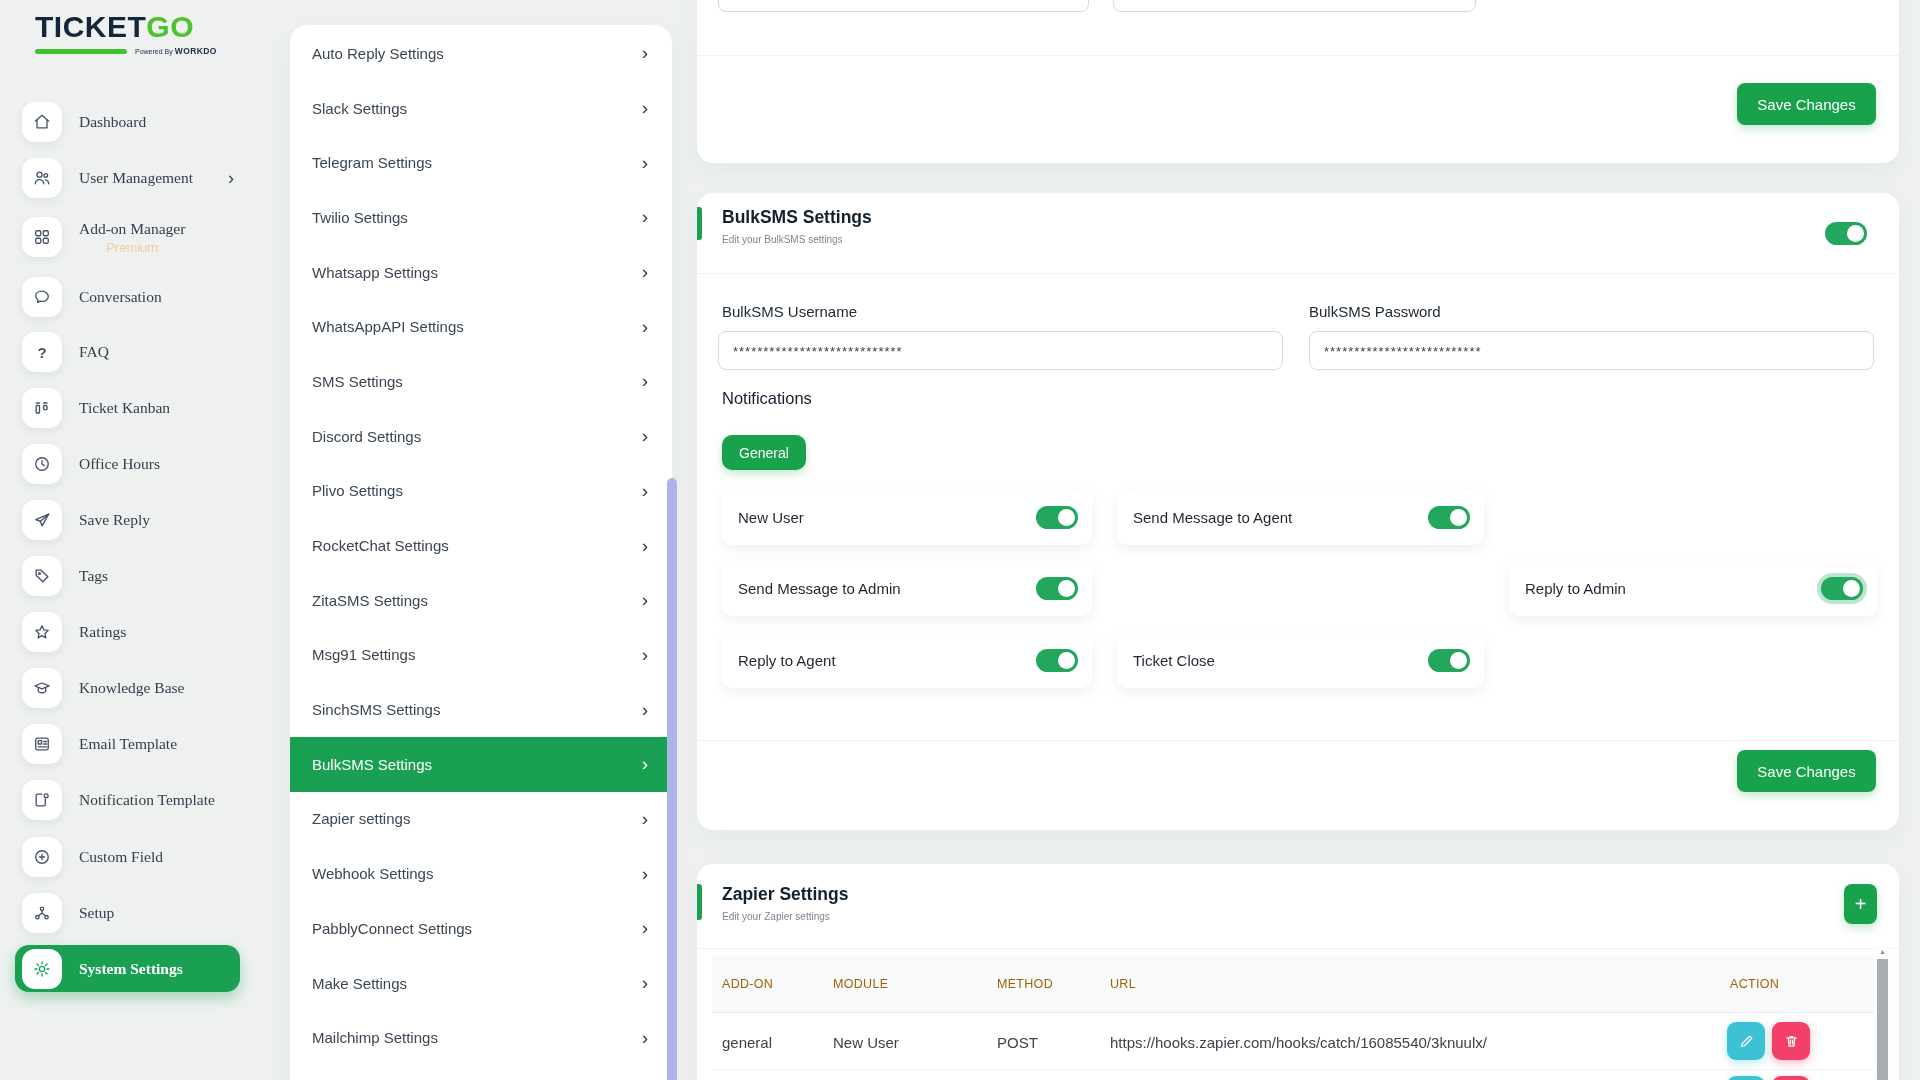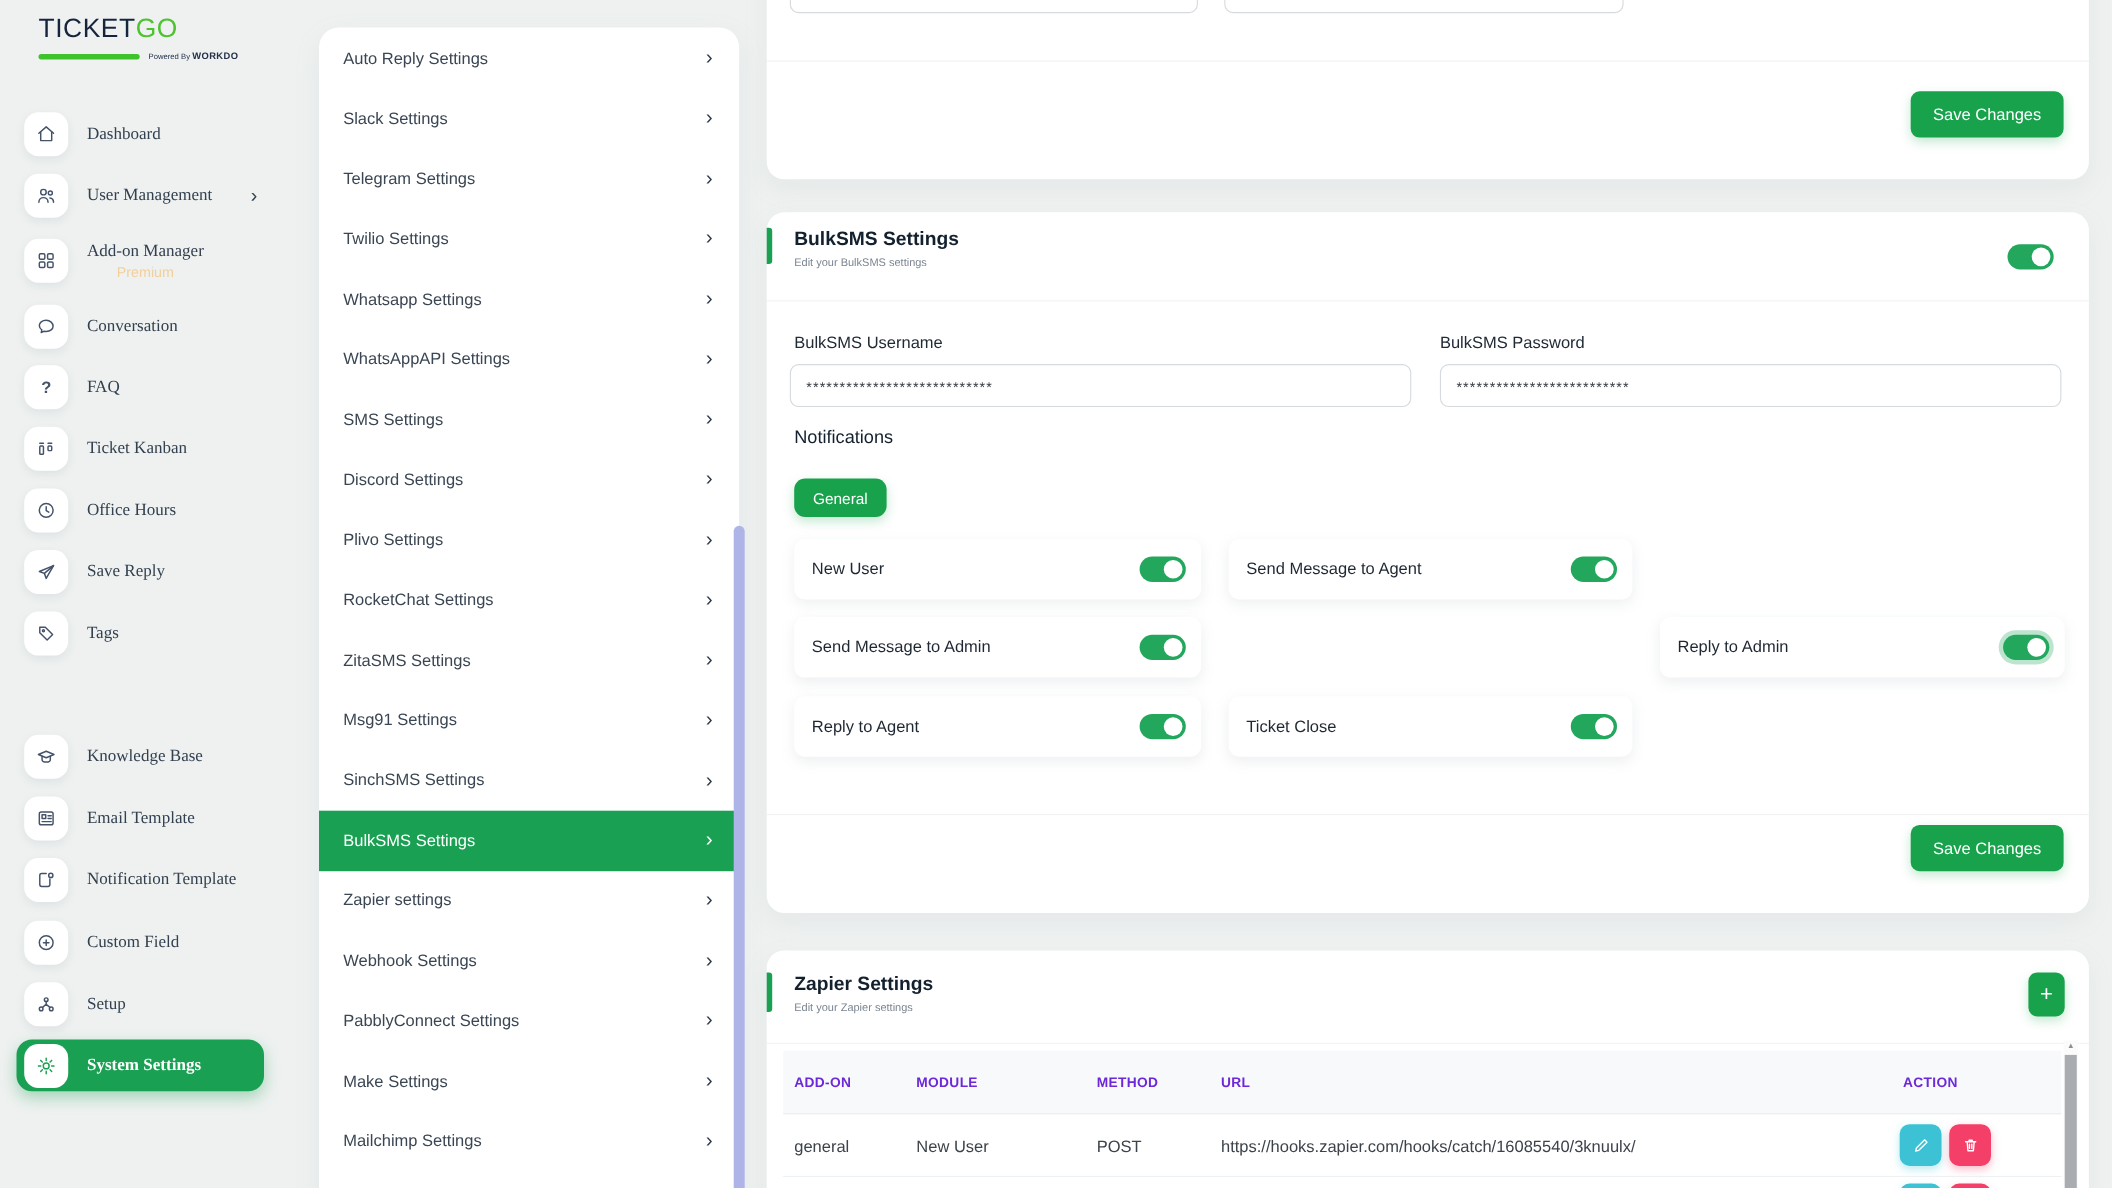--- a/index.html
+++ b/index.html
@@ -8,21 +8,21 @@
     font-family:"Liberation Sans", sans-serif;
     background:#eef1f0;
     color:#2e3a48;
     position:relative;
   }
   .abs { position:absolute; }
 
   
   #sidebar { position:absolute; left:0; top:0; width:290px; height:1080px; }
   .logo-wrap { position:absolute; left:35px; top:10px; width:185px; }
-  .logo-text { font-size:24px; font-weight:400; letter-spacing:.5px; color:#15253c; line-height:34px; }
+  .logo-text { font-size:30px; font-weight:700; letter-spacing:.5px; color:#15253c; line-height:34px; }
   .logo-text .go { color:#4cc32f; }
   .logo-sub { display:flex; align-items:center; margin-top:2px; }
   .logo-bar { height:5px; width:92px; background:#3fc32c; border-radius:3px; }
   .logo-powered { margin-left:8px; font-size:7px; color:#223049; white-space:nowrap; }
   .logo-powered b { font-size:8.5px; letter-spacing:.4px; }
 
   .side-item { position:absolute; left:15px; width:225px; height:40px; display:flex; align-items:center; cursor:pointer; }
   .icon-box { width:40px; height:40px; background:#ffffff; border-radius:13px; box-shadow:0 3px 8px rgba(150,160,170,.18);
               display:flex; align-items:center; justify-content:center; flex:0 0 40px; margin-left:7px; }
   .side-label { margin-left:17px; font-size:15.5px; color:#33404f;font-family:Liberation Serif, serif; }
@@ -58,21 +58,21 @@
   .text-input { position:absolute; height:39px; background:#ffffff; border:1px solid #d5dade; border-radius:8px;
                 font-family:"Liberation Sans",sans-serif; font-size:13px; letter-spacing:1px; color:#3a3f44; padding:12px 0 0 14px; }
   .toggle { position:relative; width:42px; height:23px; border-radius:12px; background:#22a75d; cursor:pointer; flex:0 0 42px; }
   .toggle::after { content:""; position:absolute; right:3px; top:3px; width:17px; height:17px; border-radius:50%; background:#ffffff; }
   .toggle.focused { box-shadow:0 0 0 4px rgba(34,167,93,.30); }
   .toggle-card { position:absolute; height:55px; background:#ffffff; border-radius:10px;
                  box-shadow:0 4px 12px rgba(150,160,170,.16); display:flex; align-items:center; padding:0 14px 0 16px; }
   .toggle-card .t-label { font-size:15px; color:#1f2733; margin-right:auto; }
 
   
-  .th { position:absolute; font-size:12.5px; font-weight:700; letter-spacing:.3px; color:#6d28d9; }
+  .th { position:absolute; font-size:12.5px; font-weight:400; letter-spacing:.3px; color:#a16207; }
   .td { position:absolute; font-size:15px; color:#3c434b; white-space:nowrap; }
   .action-btn { position:absolute; width:38px; height:38px; border-radius:9px; border:none; cursor:pointer;
                 display:flex; align-items:center; justify-content:center; }
   .action-btn svg { width:17px; height:17px; stroke:#ffffff; stroke-width:1.8; fill:none; stroke-linecap:round; stroke-linejoin:round; }
   .btn-edit { background:#3cc2d4; box-shadow:0 3px 8px rgba(60,194,212,.35); }
   .btn-del { background:#f43f68; box-shadow:0 3px 8px rgba(244,63,104,.35); }
   .tbl-scrollbar { position:absolute; left:1179px; top:946px; width:13px; height:134px; background:#fbfbfb; }
   .tbl-arrow { font-size:7px; color:#8b8f94; text-align:center; line-height:12px; }
   .tbl-thumb { position:absolute; left:1px; top:13px; width:11px; height:121px; background:#a9adb2; }
 </style>
@@ -177,20 +177,28 @@
   <div class="side-item" style="top:556px">
     <span class="icon-box">
       <svg class="icon-svg" viewBox="0 0 24 24">
           <path d="M5 5h6l8 8-6 6-8-8V5z"></path>
           <circle cx="9" cy="9" r="1.1"></circle>
         </svg>
     </span>
     <span class="side-label">Tags</span>
   </div>
 
+  <div class="side-item" style="top:612px">
+    <span class="icon-box">
+      <svg class="icon-svg" viewBox="0 0 24 24">
+          <path d="M12 4.5l2.3 4.9 5.2.6-3.9 3.7 1 5.3L12 16.4 7.4 19l1-5.3-3.9-3.7 5.2-.6L12 4.5z"></path>
+        </svg>
+    </span>
+    <span class="side-label">Ratings</span>
+  </div>
 
   <div class="side-item" style="top:668px">
     <span class="icon-box">
       <svg class="icon-svg" viewBox="0 0 24 24">
           <path d="M3.5 9.5L12 6l8.5 3.5L12 13 3.5 9.5z"></path>
           <path d="M7.5 11.5v3.6c0 1.4 2 2.6 4.5 2.6s4.5-1.2 4.5-2.6v-3.6"></path>
         </svg>
     </span>
     <span class="side-label">Knowledge Base</span>
   </div>

